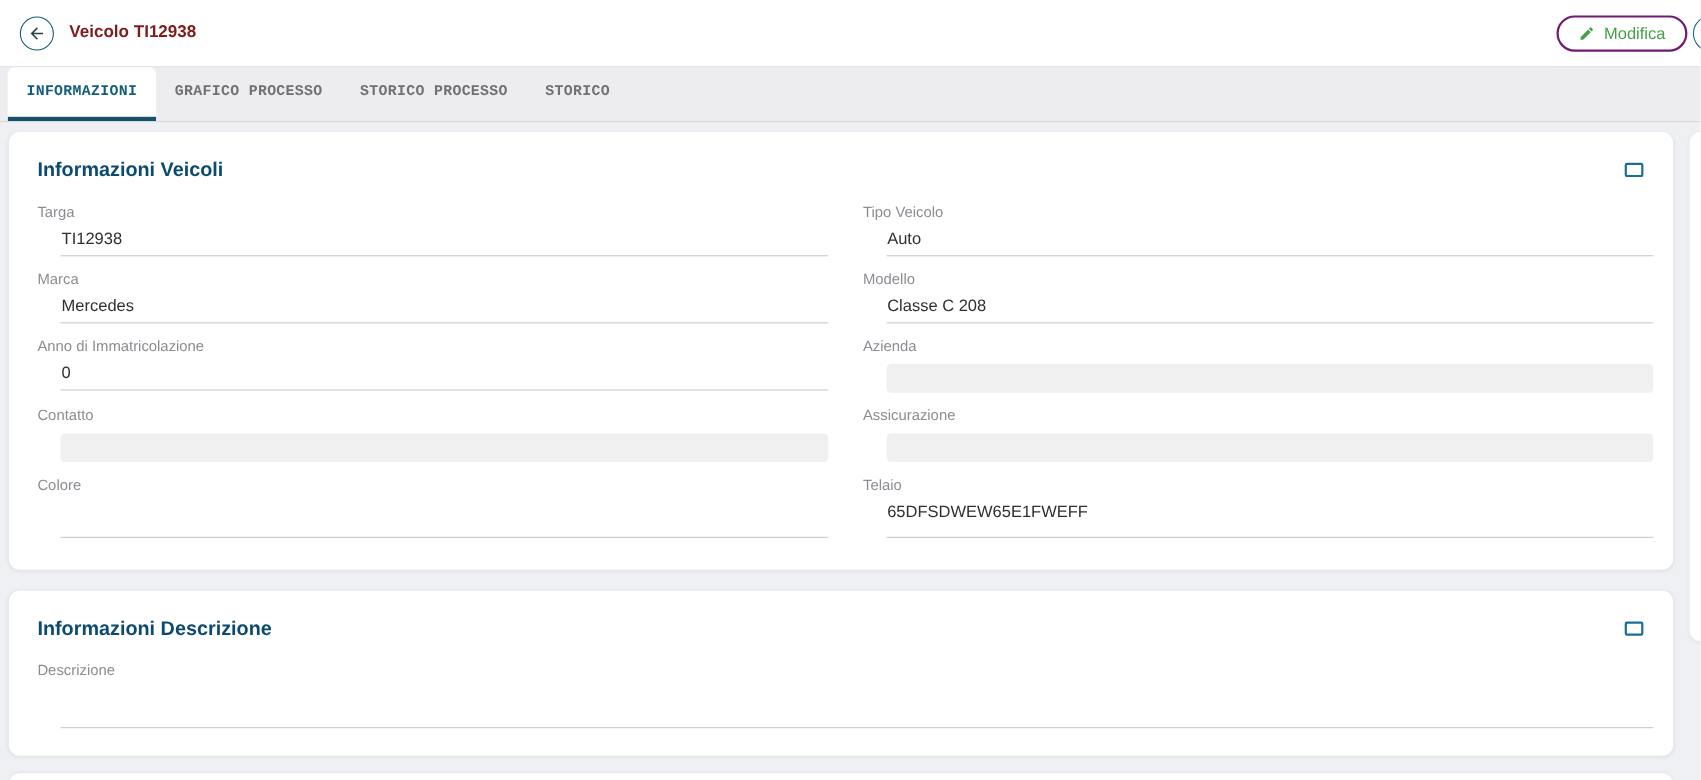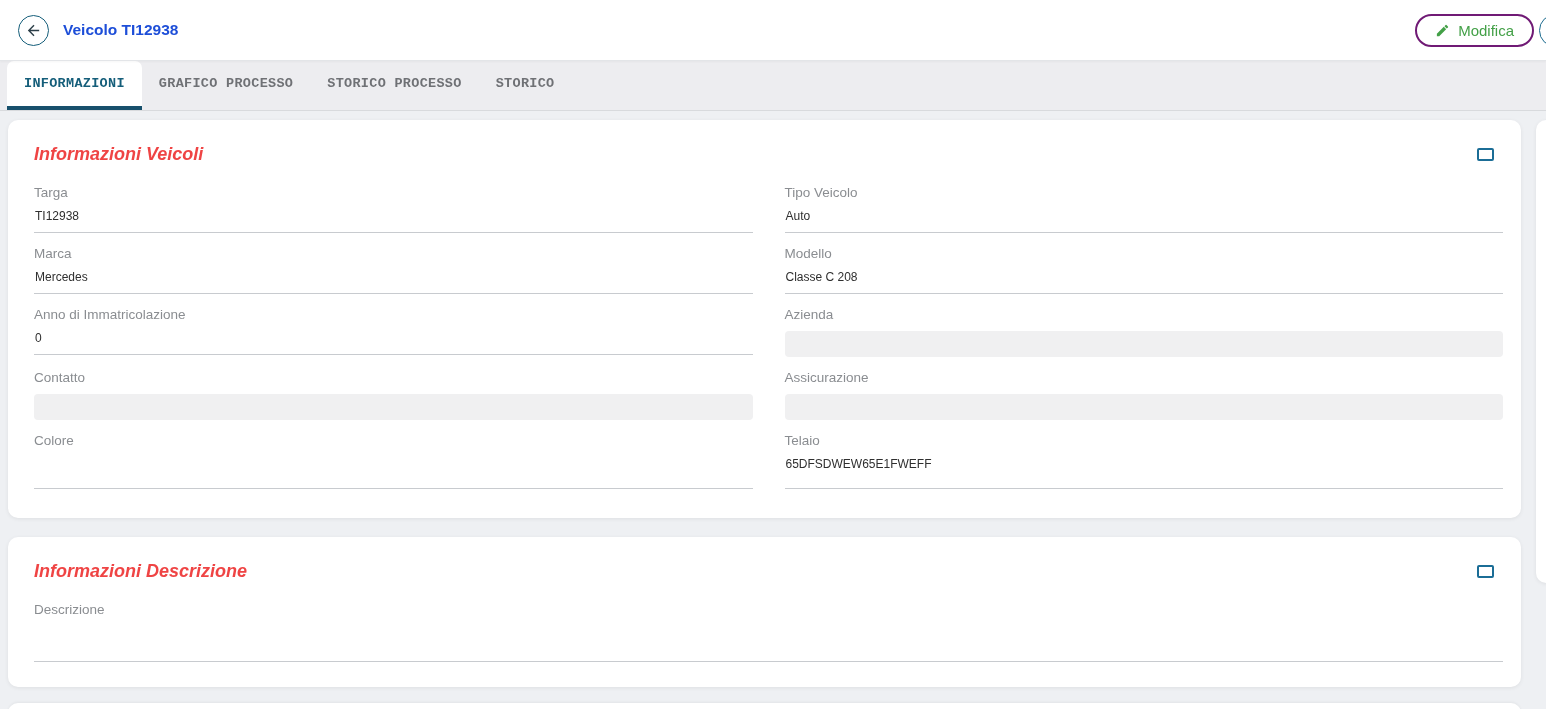--- a/index.html
+++ b/index.html
@@ -14,21 +14,21 @@
     display:flex; align-items:center; padding:0 12px 0 18px;
     box-shadow:0 1px 2px rgba(0,0,0,0.04); z-index:5;
   }
   .back-btn {
     width:31px; height:31px; border-radius:50%;
     border:1.5px solid #155e7a; background:#fff;
     display:flex; align-items:center; justify-content:center;
     cursor:pointer; flex:0 0 auto;
   }
   .page-title {
-    margin-left:14px; font-size:15.5px; font-weight:bold; color:#1d4ed8;
+    margin-left:14px; font-size:15.5px; font-weight:bold; color:#7f1d1d;
   }
   .header-spacer { flex:1; }
   .edit-btn {
     height:33px; padding:0 18px; border-radius:17px;
     border:2px solid #701a75; background:#fff; color:#43a047;
     font-size:15px; display:flex; align-items:center; gap:8px;
     cursor:pointer; font-family:"Liberation Sans", sans-serif;
   }
   .partial-circle-btn {
     position:absolute; top:14px; left:1539px; width:33px; height:33px;
@@ -60,37 +60,38 @@
     background:#fff; border-radius:10px;
     box-shadow:0 1px 4px rgba(0,0,0,0.07);
     padding:20px 18px 14px 18px;
   }
   .card-1 { top:120px; height:398px; }
   .card-2 { top:537px; height:150px; }
   .card-head {
     display:flex; align-items:center; justify-content:space-between;
     padding:4px 2px 0 8px;
   }
-  .card-title { font-size:18px; font-weight:bold; color:#ef4444;font-style:italic; }
+  .card-title { font-size:18px; font-weight:bold; color:#0c4a6e; }
   .collapse-icon {
     width:17px; height:13px; border:2.5px solid #1b6d96;
     border-radius:2px; cursor:pointer; flex:0 0 auto; margin-right:7px;
   }
 
   
   .fields-grid {
     display:grid; grid-template-columns:1fr 1fr;
     column-gap:32px; margin-top:20px; padding:0 0 0 8px;
   }
   .field { margin-bottom:13px; }
   .field-label { font-size:13.5px; color:#8a8d91; margin-bottom:9px; }
   .field-value {
-    font-size:12px; color:#2f2f2f; min-height:24px;
+    font-size:15px; color:#2f2f2f; min-height:24px;
     border-bottom:1px solid #c8cbcf; padding:0 0 5px 1px;
     cursor:text;
+    margin-left:21px;
   }
   .field-value.disabled {
     background:#f0f0f1; border-bottom:none; border-radius:4px;
     height:26px; min-height:26px; padding:0; cursor:default;
   }
   .field-value.tall { min-height:32px; }
 
   
   .right-strip-card {
     position:absolute; top:120px; left:1536px; width:24px; height:463px;

